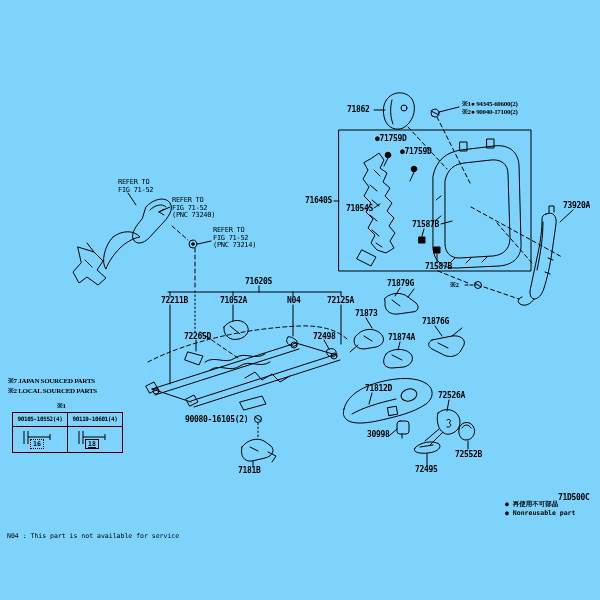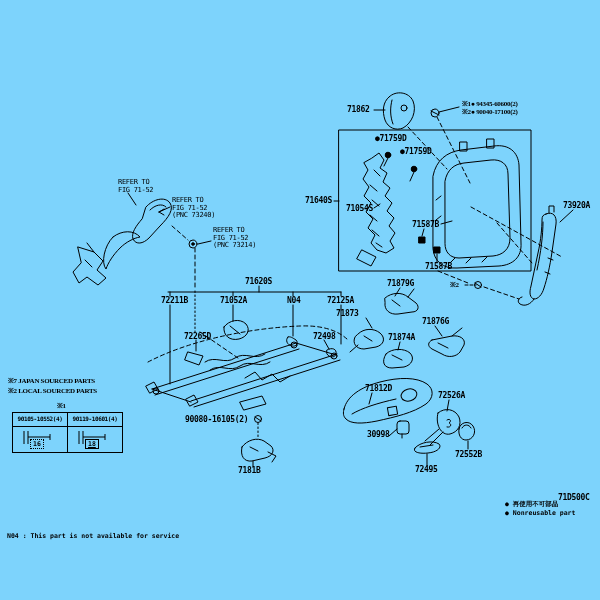--- a/index.html
+++ b/index.html
@@ -226,21 +226,21 @@
   <div class="lbl" style="left:161px;top:297px">72211B</div>
   <div class="lbl" style="left:220px;top:297px">71052A</div>
   <div class="lbl" style="left:287px;top:297px">N04</div>
   <div class="lbl" style="left:327px;top:297px">72125A</div>
   <div class="lbl" style="left:184px;top:333px">72265D</div>
   <div class="lbl" style="left:313px;top:333px">72498</div>
   <div class="lbl" style="left:185px;top:416px">90080-16105(2)</div>
   <div class="lbl" style="left:238px;top:467px">7181B</div>
 
   <div class="lbl" style="left:387px;top:280px">71879G</div>
-  <div class="lbl" style="left:336px;top:310px">71873</div>
+  <div class="lbl" style="left:355px;top:310px">71873</div>
   <div class="lbl" style="left:422px;top:318px">71876G</div>
   <div class="lbl" style="left:388px;top:334px">71874A</div>
 
   <div class="lbl" style="left:365px;top:385px">71812D</div>
   <div class="lbl" style="left:367px;top:431px">30998</div>
   <div class="lbl" style="left:438px;top:392px">72526A</div>
   <div class="lbl" style="left:455px;top:451px">72552B</div>
   <div class="lbl" style="left:415px;top:466px">72495</div>
 
   <div class="lbl sm" style="left:8px;top:378px">※7 JAPAN SOURCED PARTS</div>
@@ -261,18 +261,18 @@
       </div>
       <div class="tcell">
         <svg class="boltsvg" width="44" height="24" viewBox="0 0 44 24" stroke="#000" fill="none">
             <path d="M8,3 V16 M12,3 V16 M12,9 H34 M34,6 V12"></path>
           </svg>
         <span class="dim solid">18</span>
       </div>
     </div>
   </div>
 
-  <div class="lbl xs" style="left:7px;top:489px;font-weight:bold">N04 : This part is not available for service</div>
+  <div class="lbl xs" style="left:7px;top:489px;font-weight:normal">N04 : This part is not available for service</div>
   <div class="lbl xs" style="left:505px;top:457px">● 再使用不可部品</div>
   <div class="lbl xs" style="left:505px;top:466px">● Nonreusable part</div>
   <div class="lbl" style="left:558px;top:494px">71D500C</div>
 
 </div>
 
 </body></html>

